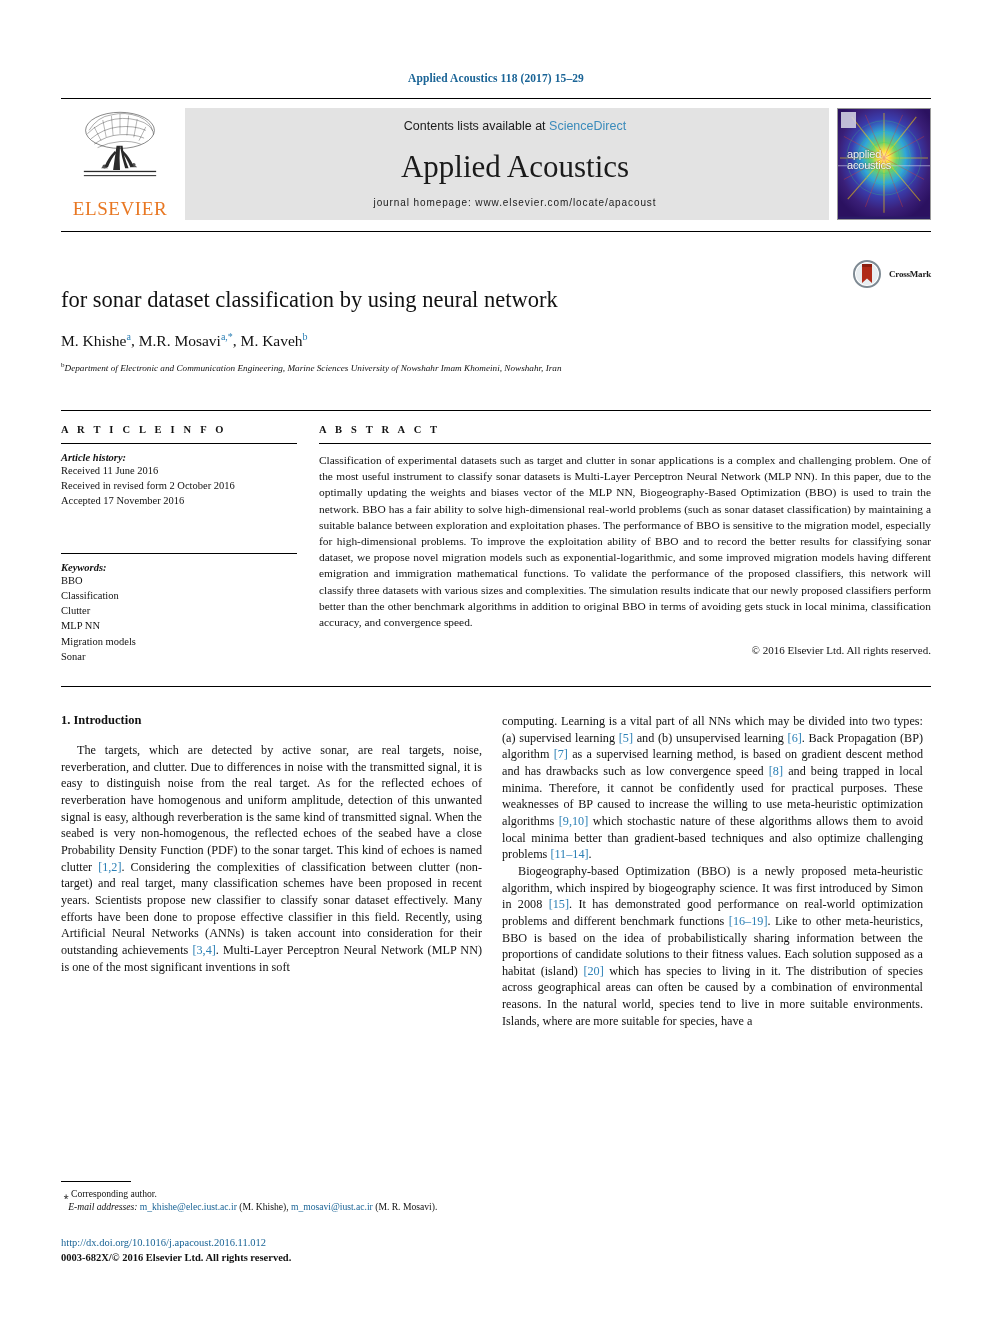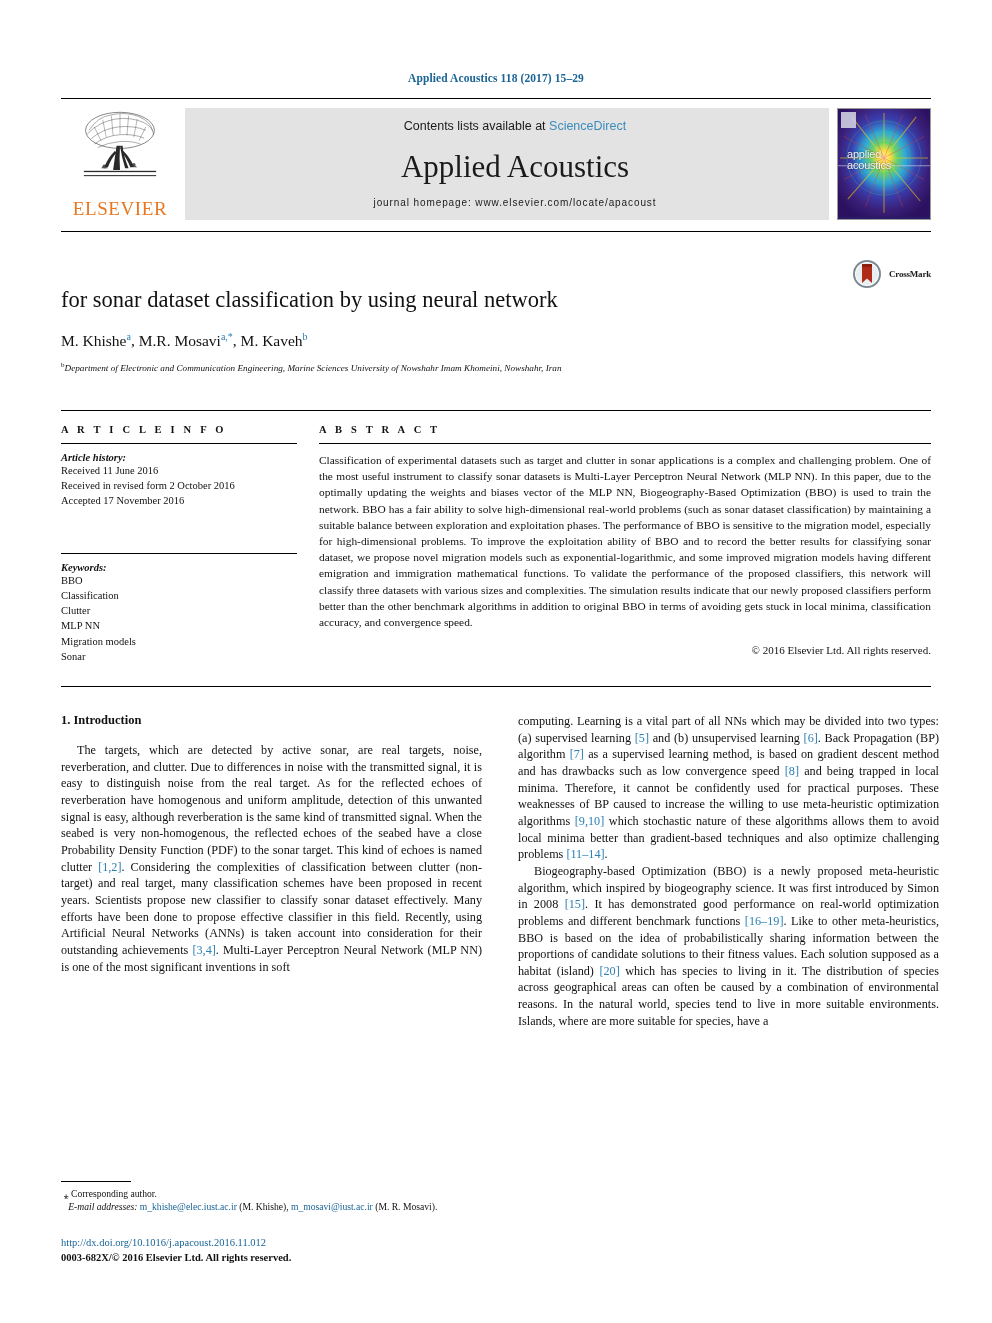--- a/index.html
+++ b/index.html
@@ -231,21 +231,21 @@
 
   .rule-abs-bottom {
     margin: 22px 61px 0 61px;
     border-top: 1.2px solid #000;
   }
 
   
   .body-cols {
     margin: 26px 61px 0 61px;
     display: flex;
-    gap: 36px;
+    gap: 20px;
   }
   .bcol { width: 421px; flex: 0 0 421px; position: relative; }
   .h1 {
     font-family: "Liberation Serif", serif;
     font-weight: bold;
     font-size: 12.5px;
     color: #111;
     margin-bottom: 14px;
   }
   .para {

